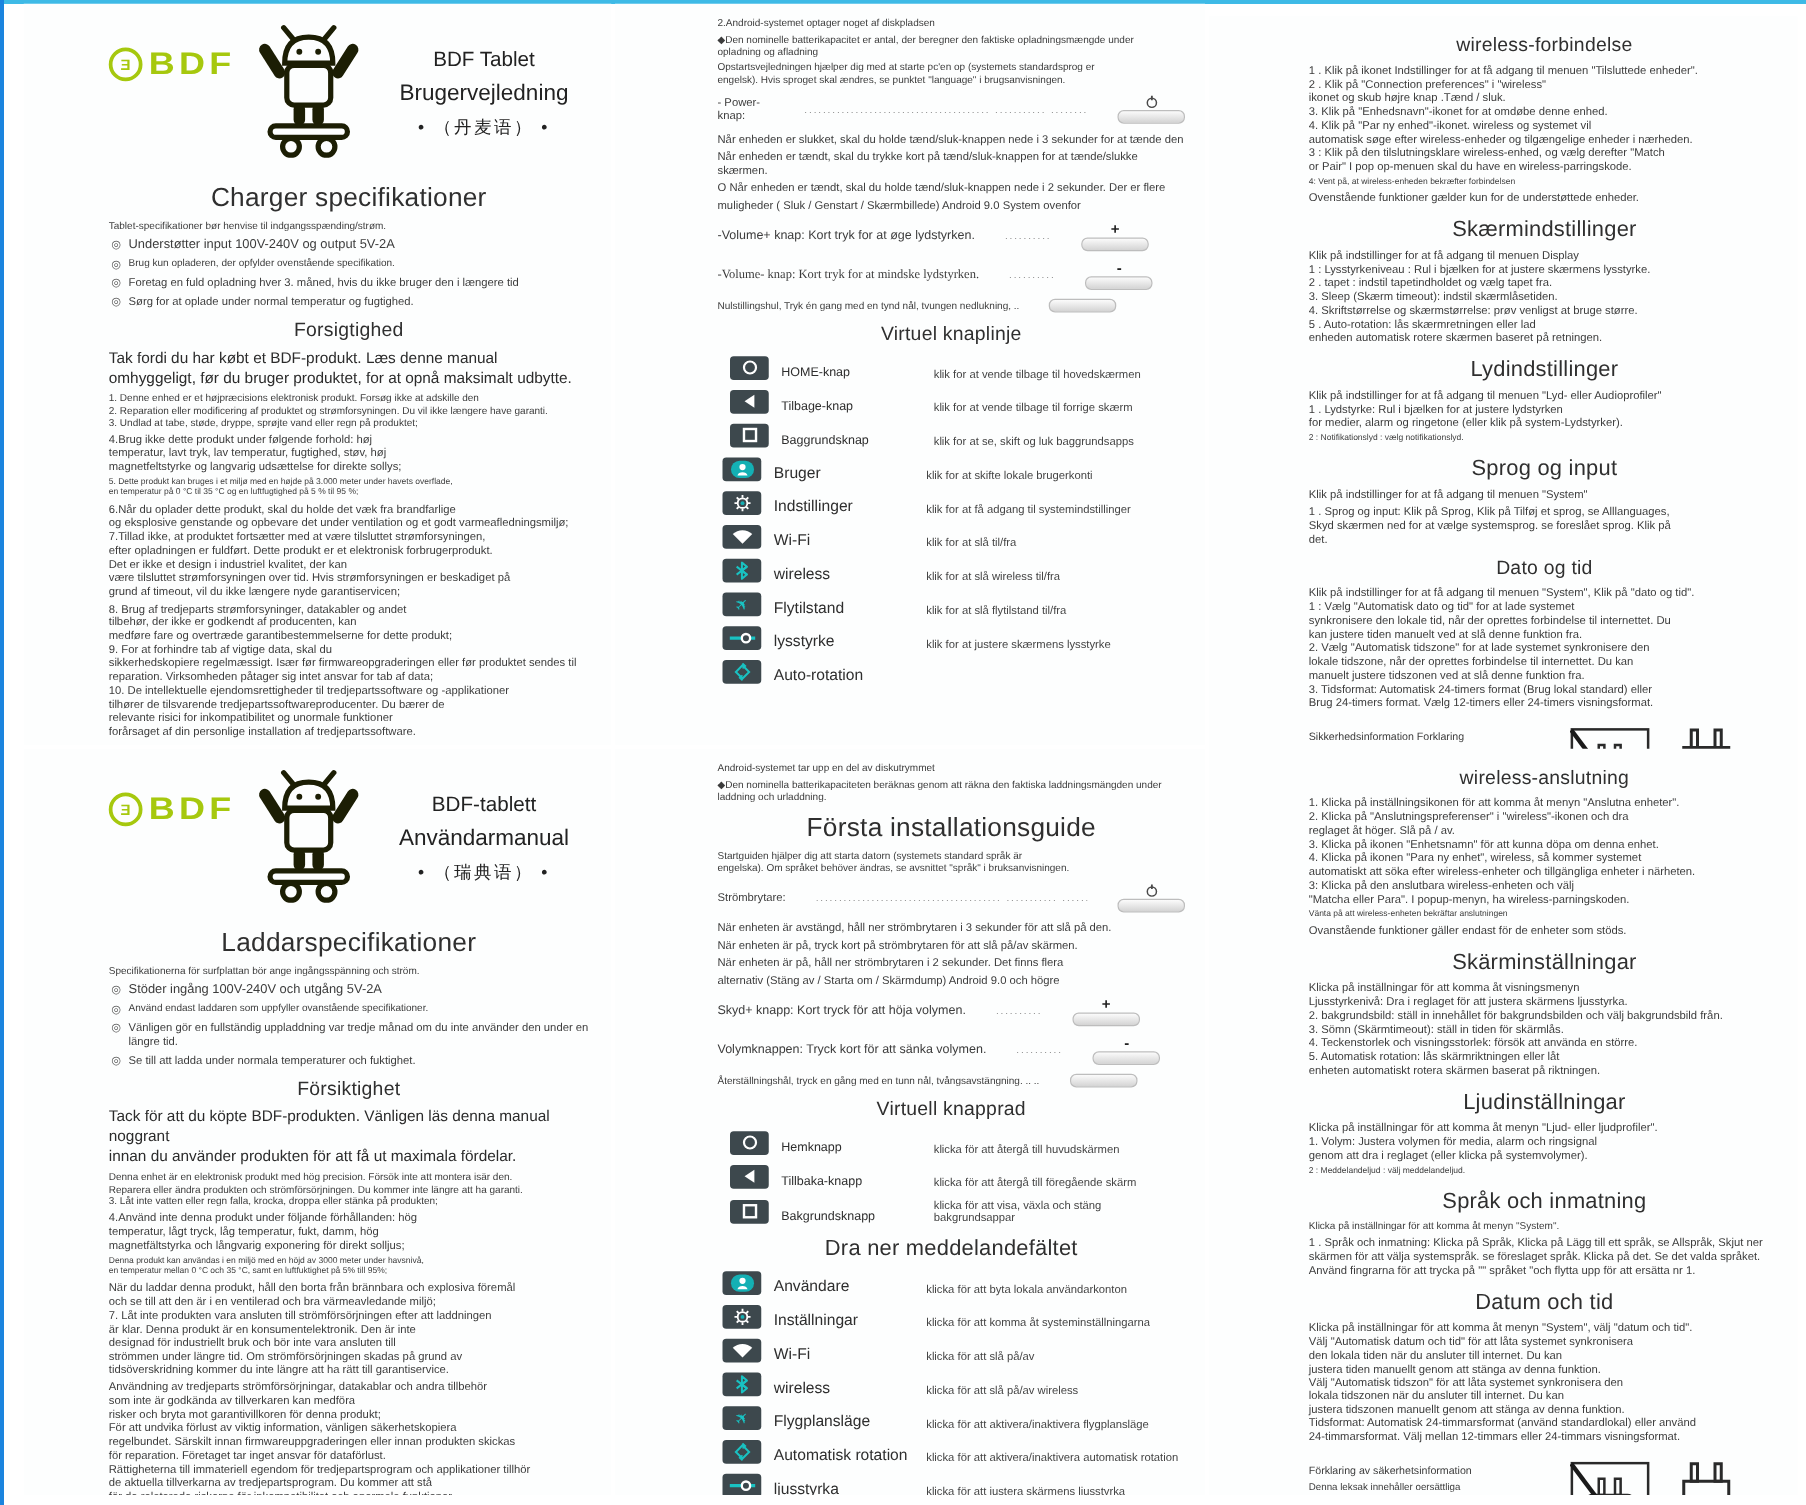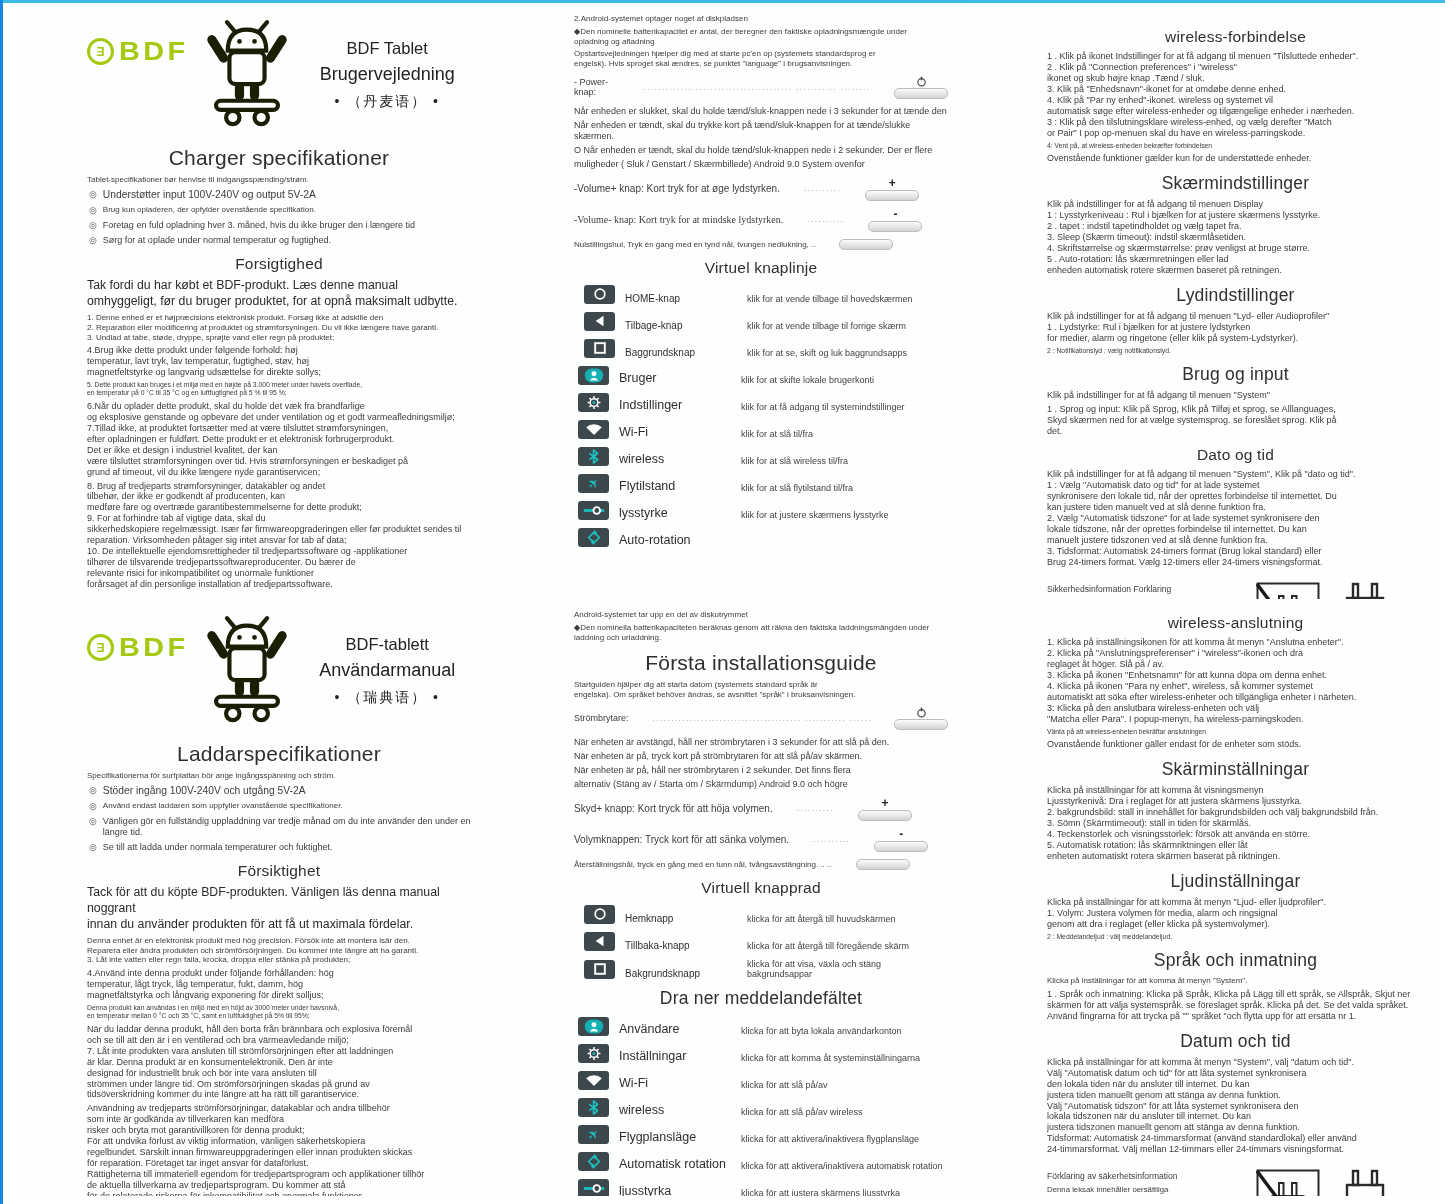--- a/index.html
+++ b/index.html
@@ -320,21 +320,21 @@
 2 . tapet : indstil tapetindholdet og vælg tapet fra.
 3. Sleep (Skærm timeout): indstil skærmlåsetiden.
 4. Skriftstørrelse og skærmstørrelse: prøv venligst at bruge større.
 5 . Auto-rotation: lås skærmretningen eller lad
 enheden automatisk rotere skærmen baseret på retningen.</div>
       <div class="hd h-lg">Lydindstillinger</div>
       <div class="para t-s">Klik på indstillinger for at få adgang til menuen "Lyd- eller Audioprofiler"
 1 . Lydstyrke: Rul i bjælken for at justere lydstyrken
 for medier, alarm og ringetone (eller klik på system-Lydstyrker).</div>
       <div class="para t-xxs">2 : Notifikationslyd : vælg notifikationslyd.</div>
-      <div class="hd h-lg">Brug og input</div>
+      <div class="hd h-lg">Sprog og input</div>
       <div class="para t-s">Klik på indstillinger for at få adgang til menuen "System"</div>
       <div class="para t-s">1 . Sprog og input: Klik på Sprog, Klik på Tilføj et sprog, se Alllanguages,
 Skyd skærmen ned for at vælge systemsprog. se foreslået sprog. Klik på
 det.</div>
       <div class="hd h-md">Dato og tid</div>
       <div class="para t-s">Klik på indstillinger for at få adgang til menuen "System", Klik på "dato og tid".
 1 : Vælg "Automatisk dato og tid" for at lade systemet
 synkronisere den lokale tid, når der oprettes forbindelse til internettet. Du
 kan justere tiden manuelt ved at slå denne funktion fra.
 2. Vælg "Automatisk tidszone" for at lade systemet synkronisere den

